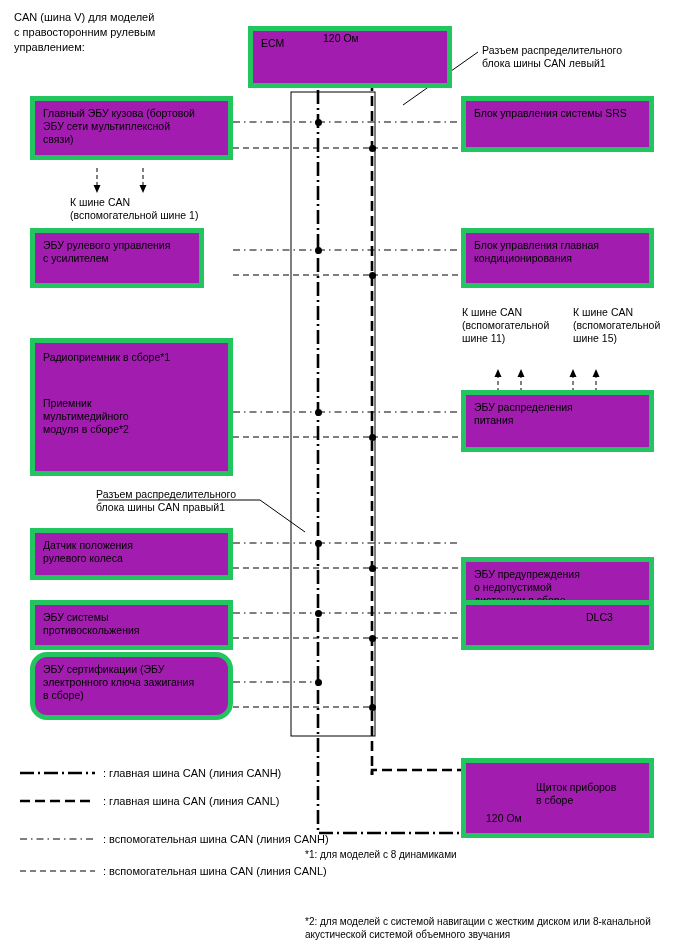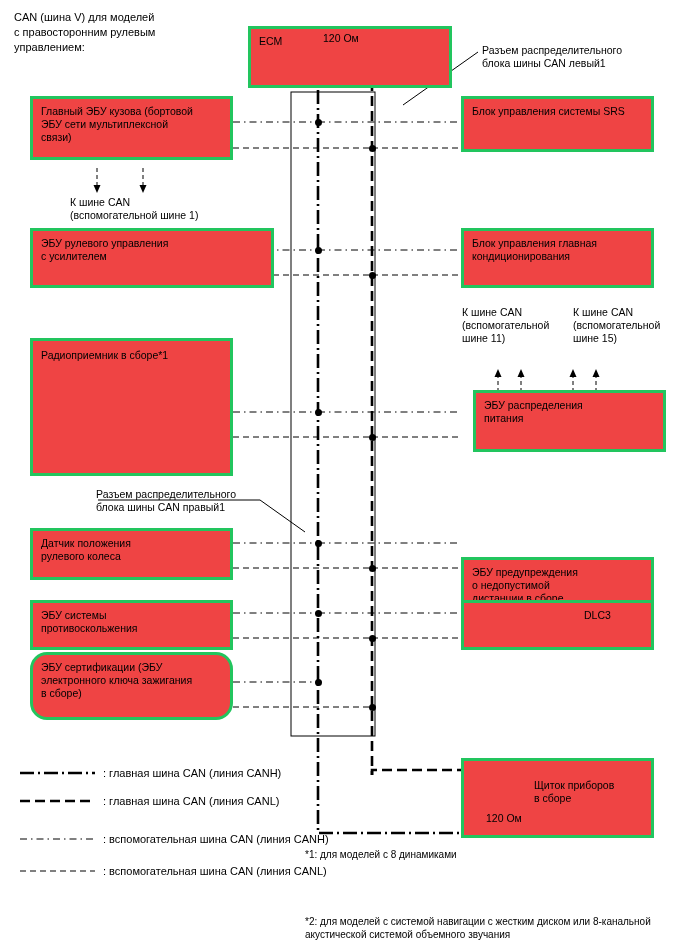--- a/index.html
+++ b/index.html
@@ -1,17 +1,17 @@
 <!DOCTYPE html>
 <html><head>
 <meta charset="utf-8">
 <style>
   html,body{margin:0;padding:0;background:#fff;}
   body{width:688px;height:949px;position:relative;font-family:"Liberation Sans",sans-serif;color:#000;}
-  .box{position:absolute;border:3px solid #22c55e;background:#ef4444;box-sizing:border-box;}
+  .box{position:absolute;border:5px solid #22c55e;background:#a21caf;box-sizing:border-box;}
   .box .lbl{position:absolute;left:8px;top:6px;font-size:10.5px;line-height:13px;white-space:pre-line;}
   .txt{position:absolute;font-size:10.5px;line-height:13px;white-space:pre-line;}
   .title{position:absolute;font-size:11px;line-height:15px;white-space:pre-line;}
   .node{position:absolute;width:7px;height:7px;border-radius:50%;background:#000;}
   svg{position:absolute;left:0;top:0;overflow:visible;}
   .legend-txt{position:absolute;font-size:11px;white-space:pre-line;text-align:right;}
   .foot{position:absolute;font-size:10px;line-height:13px;white-space:pre-line;}
 </style>
 </head>
 <body>
@@ -108,26 +108,29 @@
 <div class="box" style="left:248px;top:26px;width:204px;height:62px;">
   <span class="lbl">ECM</span>
 </div>
 <div class="txt" style="left:323px;top:32px;">120 Ом</div>
 
 <div class="box" style="left:30px;top:96px;width:203px;height:64px;">
   <span class="lbl">Главный ЭБУ кузова (бортовой
 ЭБУ сети мультиплексной
 связи)</span>
 </div>
-<div class="box" style="left:30px;top:228px;width:244px;height:60px;">
+<div class="box" style="left:30px;top:228px;width:174px;height:60px;">
   <span class="lbl">ЭБУ рулевого управления
 с усилителем</span>
 </div>
 <div class="box" style="left:30px;top:338px;width:203px;height:138px;">
   <span class="lbl" style="top:8px;">Радиоприемник в сборе*1</span>
+  <span class="lbl" style="top:54px;">Приемник
+мультимедийного
+модуля в сборе*2</span>
 </div>
 <div class="box" style="left:30px;top:528px;width:203px;height:52px;">
   <span class="lbl">Датчик положения
 рулевого колеса</span>
 </div>
 <div class="box" style="left:30px;top:600px;width:203px;height:50px;">
   <span class="lbl">ЭБУ системы
 противоскольжения</span>
 </div>
 <div class="box" style="left:30px;top:652px;width:203px;height:68px;border-radius:17px;">
@@ -136,21 +139,21 @@
 в сборе)</span>
 </div>
 
 <div class="box" style="left:461px;top:96px;width:193px;height:56px;">
   <span class="lbl">Блок управления системы SRS</span>
 </div>
 <div class="box" style="left:461px;top:228px;width:193px;height:60px;">
   <span class="lbl">Блок управления главная
 кондиционирования</span>
 </div>
-<div class="box" style="left:461px;top:390px;width:193px;height:62px;margin-left:12px;">
+<div class="box" style="left:461px;top:390px;width:193px;height:62px;">
   <span class="lbl">ЭБУ распределения
 питания</span>
 </div>
 <div class="box" style="left:461px;top:520px;width:193px;height:62px;margin-top:37px;">
   <span class="lbl">ЭБУ предупреждения
 о недопустимой
 дистанции в сборе</span>
 </div>
 <div class="box" style="left:461px;top:600px;width:193px;height:50px;">
   <span class="lbl" style="left:88px;padding-left:32px;">DLC3</span>

